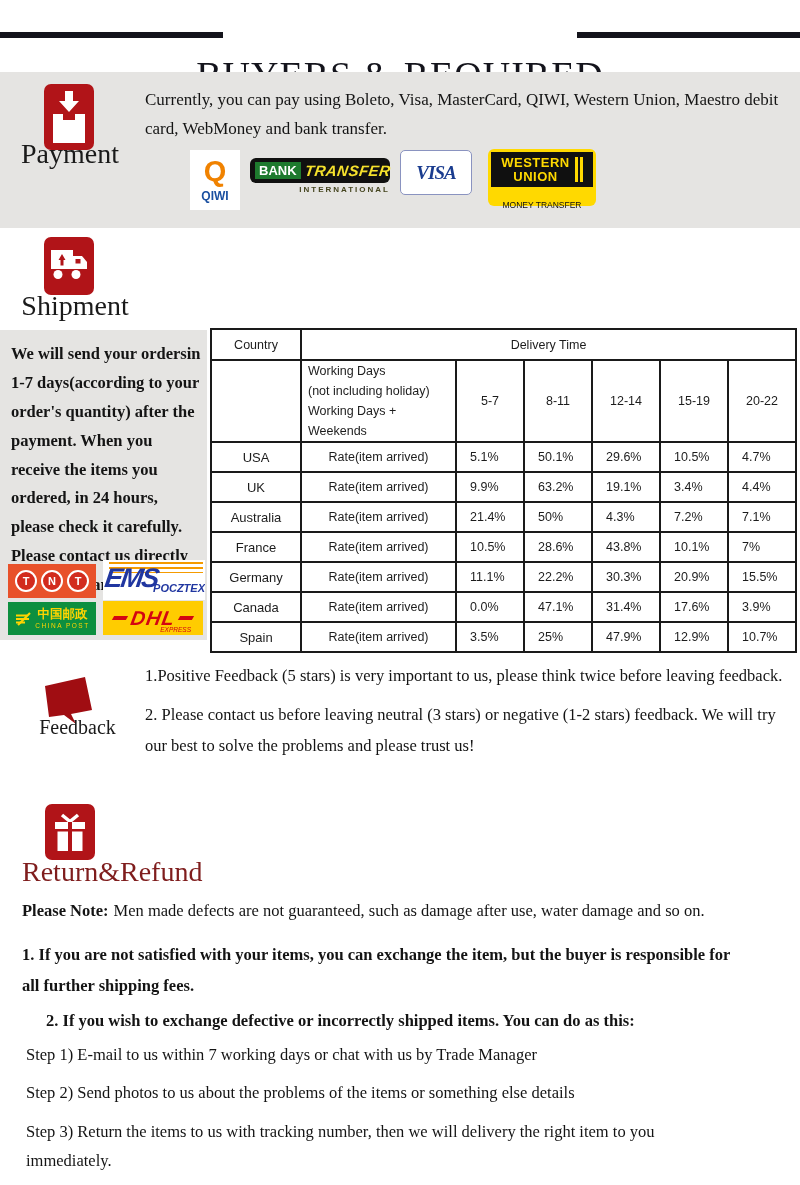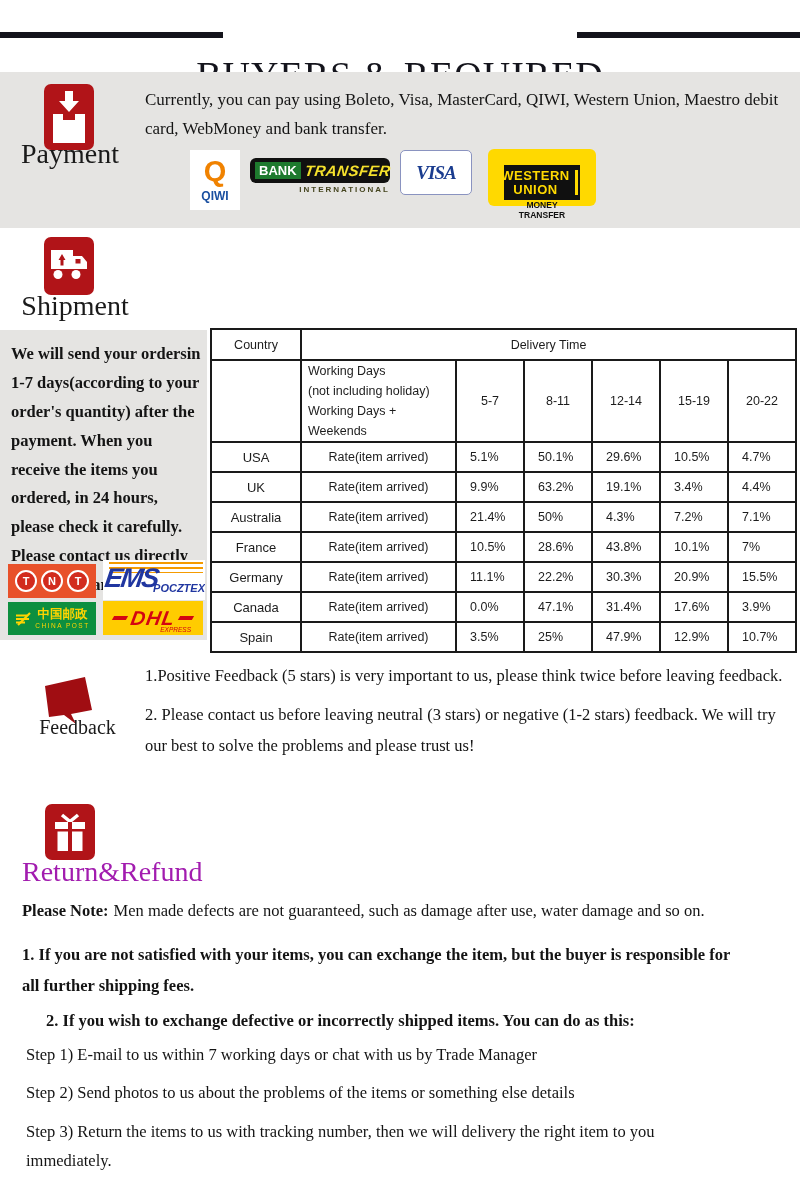--- a/index.html
+++ b/index.html
@@ -34,27 +34,27 @@
   .bt-intl { text-align:right; font-family:"Liberation Sans", sans-serif; font-weight:bold; font-size:8px; letter-spacing:2px; color:#45451f; margin-top:2px; }
 
   .logo-visa { position:absolute; left:212px; top:2px; width:72px; height:45px; background:#fff;
                border:1px solid #8a93c0; border-radius:5px; display:flex; flex-direction:column;
                justify-content:space-between; padding:12px; }
   .visa-top { height:10px; background:#1b4da1; }
   .visa-text { text-align:center; font-family:"Liberation Serif", serif; font-style:italic; font-weight:bold;
                font-size:19px; line-height:1; color:#1a3c8f; letter-spacing:-1px; }
   .visa-bottom { height:10px; background:#f6a21d; }
 
-  .logo-wu { position:absolute; left:300px; top:1px; width:108px; height:57px; background:#ffd900; border-radius:6px; padding:16px; }
+  .logo-wu { position:absolute; left:300px; top:1px; width:108px; height:57px; background:#ffd900; border-radius:6px; padding:3px; }
   .wu-black { background:#101010; height:35px; display:flex; align-items:center; justify-content:center; gap:5px; }
   .wu-lines { color:#ffd900; font-family:"Liberation Sans", sans-serif; font-weight:bold; font-size:13px;
               line-height:1.05; text-align:center; letter-spacing:0.5px; }
   .wu-bars { display:flex; gap:2px; }
   .wu-bar { width:3px; height:25px; background:#ffd900; }
-  .wu-sub { text-align:center; font-family:"Liberation Sans", sans-serif; font-weight:bold; font-size:8.5px; color:#101010; margin-top:0; }
+  .wu-sub { text-align:center; font-family:"Liberation Sans", sans-serif; font-weight:normal; font-size:8.5px; color:#101010; margin-top:13px; }
 
   
   .ship-icon { position:absolute; left:44px; top:237px; }
   .ship-label { position:absolute; left:0; top:290px; width:150px; text-align:center; font-size:28px; color:#1a1a1a; }
   .table-title { position:absolute; left:210px; top:294px; width:585px; text-align:center;
                  font-family:"Liberation Sans", sans-serif; font-size:20px; color:#161616; }
 
   .ship-note-panel { position:absolute; left:0; top:330px; width:207px; height:310px; background:#e5e4e2; }
   .ship-note { padding:10px 6px 0 11px; font-size:16.5px; font-weight:bold; line-height:1.75; color:#141414; }
 
@@ -98,21 +98,21 @@
   .row-data td.country { font-size:13px; }
 
   
   .fb-icon { position:absolute; left:37px; top:674px; }
   .fb-label { position:absolute; left:0; top:716px; width:155px; text-align:center; font-size:20px; color:#1a1a1a; }
   .fb-p1 { position:absolute; left:145px; top:666px; width:645px; font-size:16.5px; color:#141414; }
   .fb-p2 { position:absolute; left:145px; top:700px; width:645px; font-size:16.5px; line-height:1.85; color:#141414; }
 
   
   .rr-icon { position:absolute; left:45px; top:804px; }
-  .rr-label { position:absolute; left:22px; top:856px; font-size:28px; color:#a21caf; }
+  .rr-label { position:absolute; left:22px; top:856px; font-size:28px; color:#7f1d1d; }
   .rr-note { position:absolute; left:22px; top:901px; width:760px; font-size:16.5px; color:#141414; }
   .rr-note .note-label { font-weight:bold; margin-right:5px; }
   .rr-p1 { position:absolute; left:22px; top:940px; width:715px; font-size:16.5px; font-weight:bold; line-height:1.85; color:#141414; }
   .rr-p2 { position:absolute; left:22px; top:1011px; width:760px; font-size:16.5px; font-weight:bold; color:#141414;margin-left:24px; }
   .rr-steps { position:absolute; left:26px; top:1040px; width:700px; font-size:16.5px; line-height:1.78; color:#141414; }
   .rr-steps .step { margin-bottom:9px; }
 </style>
 </head>
 <body>
 

